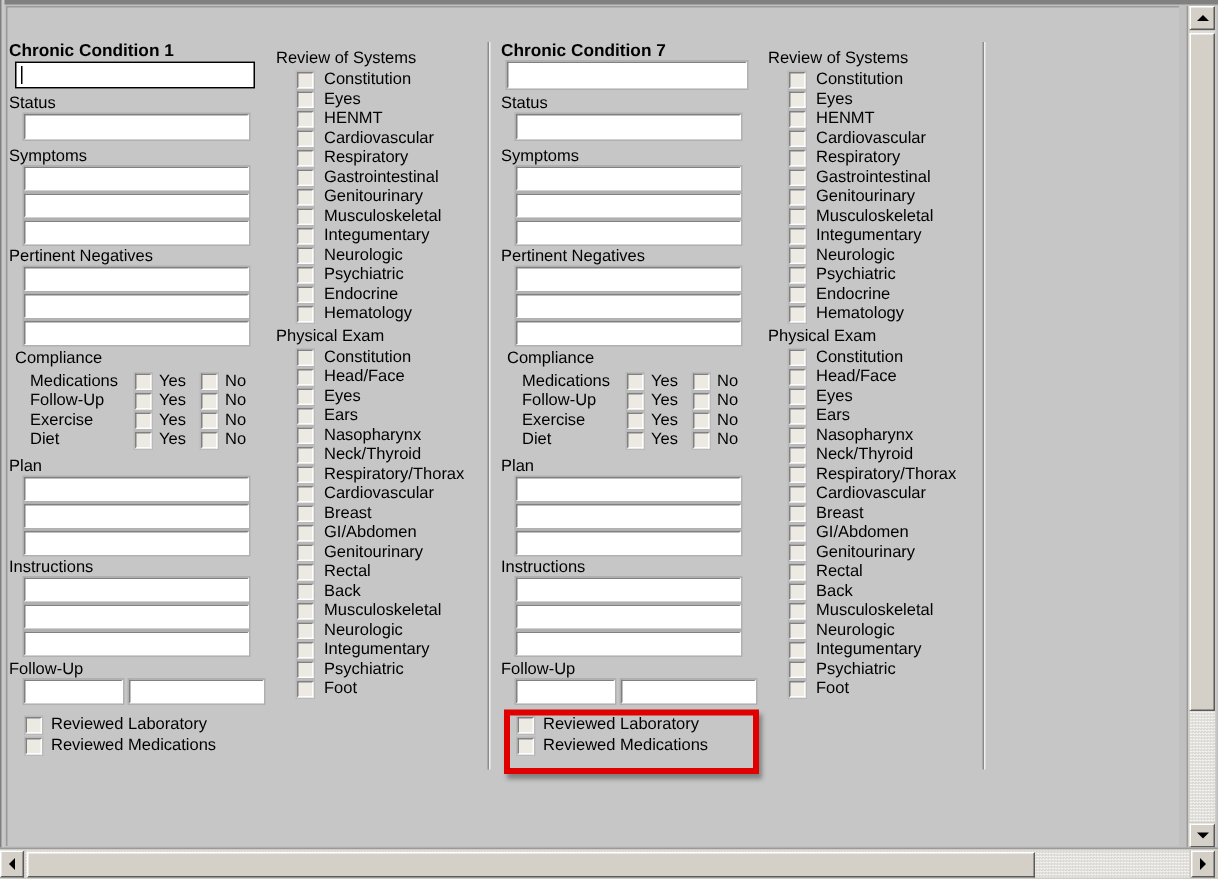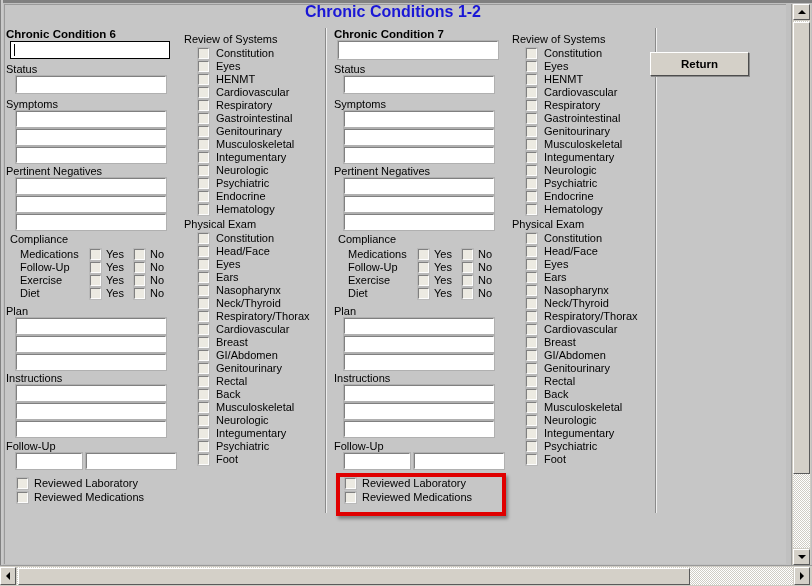--- a/index.html
+++ b/index.html
@@ -97,26 +97,25 @@
 </style>
 </head>
 <body>
 
 <div id="app">
 
   <div class="frame-top"></div>
   <div class="frame-left"></div>
   <div class="client"></div>
 
-  <div class="title">Chronic Conditions 1-2</div>
 
   <div id="content">
       <div class="divider" style="left:325px;"></div>
       <div class="divider" style="left:655px;"></div>
-      <div class="sec-label bold" style="left:6px;top:28px;">Chronic Condition 6</div>
+      <div class="sec-label bold" style="left:6px;top:28px;">Chronic Condition 1</div>
       <div class="tf focus" style="left:10px;top:41px;width:160px;height:18px;">
         <div class="caret"></div>
       </div>
       <div class="sec-label" style="left:6px;top:63px;">Status</div>
       <div class="tf" style="left:16px;top:76px;width:150px;height:17px;"></div>
       <div class="sec-label" style="left:6px;top:98px;">Symptoms</div>
       <div class="tf" style="left:16px;top:111px;width:150px;height:16px;"></div>
       <div class="tf" style="left:16px;top:129px;width:150px;height:16px;"></div>
       <div class="tf" style="left:16px;top:147px;width:150px;height:16px;"></div>
       <div class="sec-label" style="left:6px;top:165px;">Pertinent Negatives</div>
@@ -331,21 +330,20 @@
       <div class="cb" style="left:526px;top:415px;"></div>
       <div class="cb-row-label" style="left:544px;top:414px;">Neurologic</div>
       <div class="cb" style="left:526px;top:428px;"></div>
       <div class="cb-row-label" style="left:544px;top:427px;">Integumentary</div>
       <div class="cb" style="left:526px;top:441px;"></div>
       <div class="cb-row-label" style="left:544px;top:440px;">Psychiatric</div>
       <div class="cb" style="left:526px;top:454px;"></div>
       <div class="cb-row-label" style="left:544px;top:453px;">Foot</div>
     </div>
 
-  <div class="btn" style="left:650px;top:52px;width:99px;height:24px;">Return</div>
 
   <div class="vsb">
     <div class="trough"></div>
     <div class="sbbtn" style="left:1px;top:0px;width:17px;height:16px;">
       <span class="arrow arr-up"></span>
     </div>
     <div class="thumb"></div>
     <div class="sbbtn" style="left:1px;top:545px;width:17px;height:16px;">
       <span class="arrow arr-dn"></span>
     </div>

